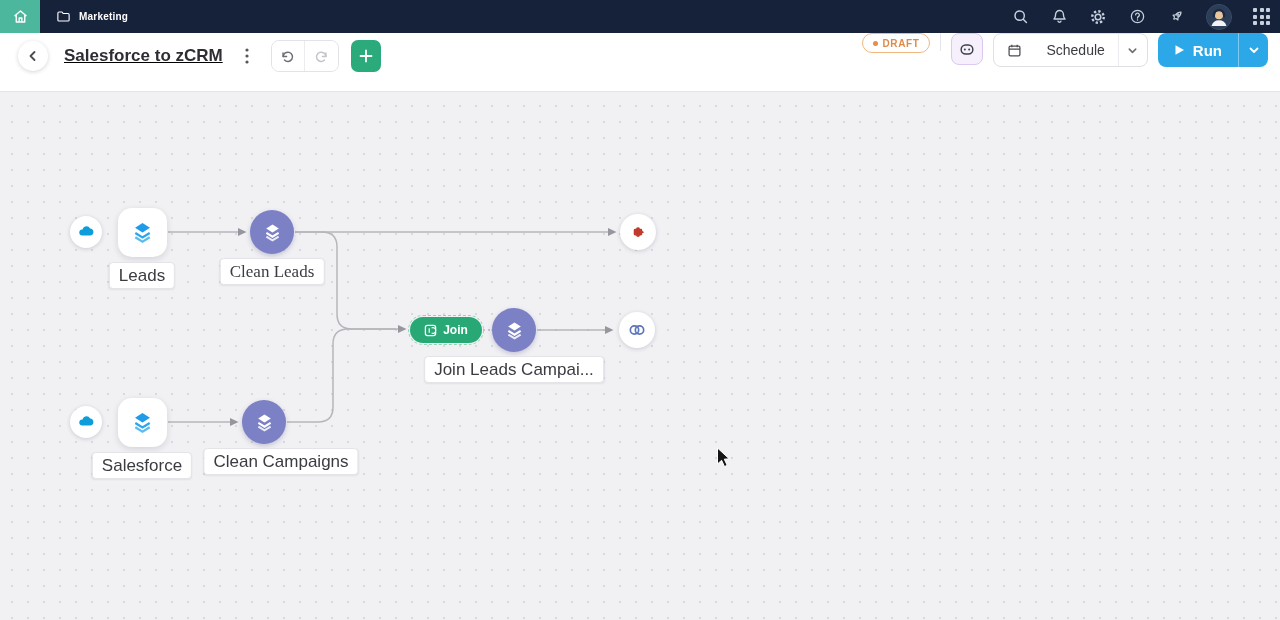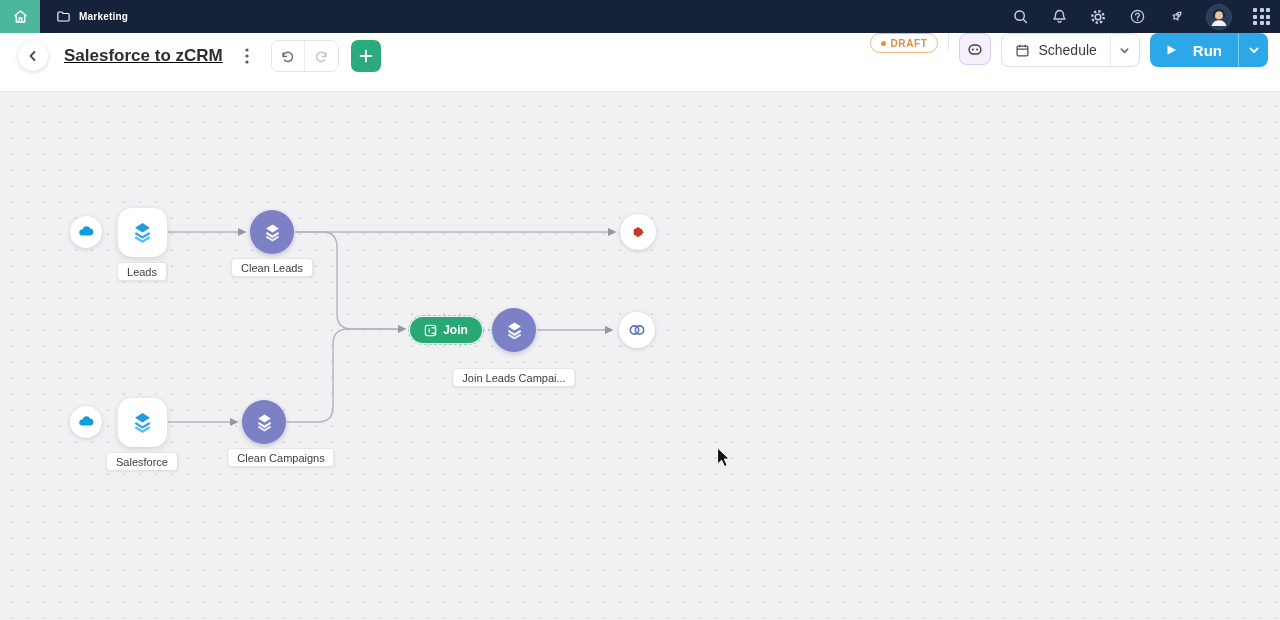--- a/index.html
+++ b/index.html
@@ -27,39 +27,39 @@
   .ur-btn { width:33px; height:100%; display:flex; align-items:center; justify-content:center; font-size:15px; cursor:pointer; background:#fff; border:none; }
   .ur-btn.undo { color:#6d6f75; border-right:1px solid #ececf0; }
   .ur-btn.redo { color:#c3c4c9; }
   .plus-btn { margin-left:12px; width:30px; height:32px; border-radius:7px; background:#2bab7c; color:#fff; display:flex; align-items:center; justify-content:center; border:none; cursor:pointer; }
   .tb-right { position:absolute; right:12px; top:0; height:42px; display:flex; align-items:flex-start; gap:10px; }
   .draft-pill { display:flex; align-items:center; gap:5px; border:1px solid #f2b77f; border-radius:11px; height:20px; padding:0 10px; color:#df8a4a; font-size:10px; font-weight:700; letter-spacing:.6px; }
   .draft-dot { width:5px; height:5px; border-radius:50%; background:#ed8d3d; }
   .v-div { width:1px; height:18px; background:#e6e6ea; }
   .assistant-btn { width:32px; height:32px; border-radius:8px; background:#f6effc; border:1px solid #dcc8f0; display:flex; align-items:center; justify-content:center; cursor:pointer; color:#3f3f46; }
   .schedule-group { display:flex; align-items:center; height:34px; border:1px solid #dfdfe4; border-radius:8px; background:#fff; overflow:hidden; }
-  .schedule-main { display:flex; align-items:center; gap:8px; padding:0 13px; height:100%; font-size:14px; color:#3a3c42; font-weight:500; cursor:pointer; }
+  .schedule-main { display:flex; align-items:center; gap:24px; padding:0 13px; height:100%; font-size:14px; color:#3a3c42; font-weight:500; cursor:pointer; }
   .schedule-caret { width:29px; height:100%; border-left:1px solid #ececf0; display:flex; align-items:center; justify-content:center; color:#6c6e74; cursor:pointer; }
   .run-group { display:flex; align-items:center; height:34px; border-radius:8px; background:#2ca7e8; overflow:hidden; }
-  .run-main { display:flex; align-items:center; gap:16px; padding:0 16px; height:100%; color:#fff; font-size:15px; font-weight:600; cursor:pointer; }
+  .run-main { display:flex; align-items:center; gap:8px; padding:0 16px; height:100%; color:#fff; font-size:15px; font-weight:600; cursor:pointer; }
   .run-caret { width:30px; height:100%; border-left:1px solid rgba(255,255,255,.4); display:flex; align-items:center; justify-content:center; color:#fff; cursor:pointer; }
 
   
   .canvas { position:absolute; top:92px; left:0; width:1280px; height:528px;
     background-color:#f1f1f4;
     background-image:radial-gradient(#d8d8df 1.2px, transparent 1.3px);
     background-size:16px 16px; background-position:4px 6px; }
   .edges { position:absolute; top:0; left:0; width:1280px; height:528px; pointer-events:none; }
 
   .node-circle-sm { position:absolute; width:32px; height:32px; border-radius:50%; background:#fff; box-shadow:0 1px 4px rgba(30,30,60,.18); display:flex; align-items:center; justify-content:center; cursor:pointer; }
   .node-square { position:absolute; width:49px; height:49px; border-radius:14px; background:#fff; box-shadow:0 2px 6px rgba(30,30,60,.14); display:flex; align-items:center; justify-content:center; cursor:pointer; }
   .node-purple { position:absolute; width:44px; height:44px; border-radius:50%; background:#7c80c4; box-shadow:0 2px 5px rgba(60,60,120,.25); display:flex; align-items:center; justify-content:center; cursor:pointer; }
   .node-circle-md { position:absolute; width:36px; height:36px; border-radius:50%; background:#fff; box-shadow:0 1px 4px rgba(30,30,60,.18); display:flex; align-items:center; justify-content:center; cursor:pointer; }
   .join-pill { position:absolute; height:26px; width:72px; border-radius:13px; background:#28a874; color:#fff; display:flex; align-items:center; justify-content:center; gap:6px; font-size:12px; font-weight:600; outline:1.5px dashed #8fd4b6; outline-offset:1.5px; cursor:pointer; }
-  .nlabel { position:absolute; transform:translateX(-50%); background:#fff; border:1px solid #e4e4e8; border-radius:4px; padding:2.5px 9px; font-size:11px; color:#3a3c41; box-shadow:0 1px 2px rgba(20,20,40,.07); white-space:nowrap; }
+  .nlabel { position:absolute; transform:translateX(-50%); background:#fff; border:1px solid #e4e4e8; border-radius:4px; padding:2.5px 9px; font-size:17px; color:#3a3c41; box-shadow:0 1px 2px rgba(20,20,40,.07); white-space:nowrap; }
   .cursor { position:absolute; pointer-events:none; }
 </style>
 </head>
 <body>
 
 <div class="page">
 
   <div class="topbar">
     <div class="home-btn">
       <svg width="17" height="17" viewBox="0 0 20 20" fill="none" stroke="#ffffff" stroke-width="1.6" stroke-linejoin="round">
@@ -242,21 +242,21 @@
     </div>
     <div class="nlabel" style="left:142px; top:170px;">Leads</div>
 
     <div class="node-purple" style="left:250px; top:118px;">
       <svg width="23" height="23" viewBox="0 0 24 24">
           <path d="M12 3.6 L18.6 7.8 L12 12 L5.4 7.8 Z" fill="#ffffff"></path>
           <polyline points="5.6,12.4 12,16.4 18.4,12.4" fill="none" stroke="#ffffff" stroke-width="2.1"></polyline>
           <polyline points="5.6,16.2 12,20.2 18.4,16.2" fill="none" stroke="#ffffff" stroke-width="2.1" opacity="0.85"></polyline>
         </svg>
     </div>
-    <div class="nlabel" style="left:272px; top:166px;">Clean Leads</div>
+    <div class="nlabel" style="left:272px; top:166px;font-family:Liberation Serif, serif;">Clean Leads</div>
 
     <div class="node-circle-md" style="left:620px; top:122px;">
       <svg width="18" height="18" viewBox="0 0 20 20">
           <path d="M4.2 7.6 q0-2 2-2 h1.2 q.3-2 2.6-2 t2.6 2 h1.2 q2 0 2 2 v1.2 q2 .3 2 2.6 h-2 v1.4 q0 2-2 2 h-1.2 q-.3 2-2.6 2 t-2.6-2 H6.2 q-2 0-2-2 z" fill="#c23a2b" transform="scale(0.82) translate(2.2,2.2)"></path>
         </svg>
     </div>
 
     <div class="join-pill" style="left:410px; top:225px;">
       <svg width="13" height="13" viewBox="0 0 14 14" fill="none" stroke="#ffffff" stroke-width="1.4">
           <rect x="1.5" y="1.5" width="11" height="11" rx="2.2"></rect>
@@ -265,21 +265,21 @@
       <span>Join</span>
     </div>
 
     <div class="node-purple" style="left:492px; top:216px;">
       <svg width="23" height="23" viewBox="0 0 24 24">
           <path d="M12 3.6 L18.6 7.8 L12 12 L5.4 7.8 Z" fill="#ffffff"></path>
           <polyline points="5.6,12.4 12,16.4 18.4,12.4" fill="none" stroke="#ffffff" stroke-width="2.1"></polyline>
           <polyline points="5.6,16.2 12,20.2 18.4,16.2" fill="none" stroke="#ffffff" stroke-width="2.1" opacity="0.85"></polyline>
         </svg>
     </div>
-    <div class="nlabel" style="left:514px; top:264px;margin-top:12px;">Join Leads Campai...</div>
+    <div class="nlabel" style="left:514px; top:264px;">Join Leads Campai...</div>
 
     <div class="node-circle-md" style="left:619px; top:220px;">
       <svg width="20" height="20" viewBox="0 0 24 24" fill="none" stroke="#5b74bb" stroke-width="2">
           <circle cx="9" cy="12" r="5"></circle>
           <circle cx="15" cy="12" r="5"></circle>
         </svg>
     </div>
 
     <div class="node-circle-sm" style="left:70px; top:314px;">
       <svg width="20" height="20" viewBox="0 0 20 20">

